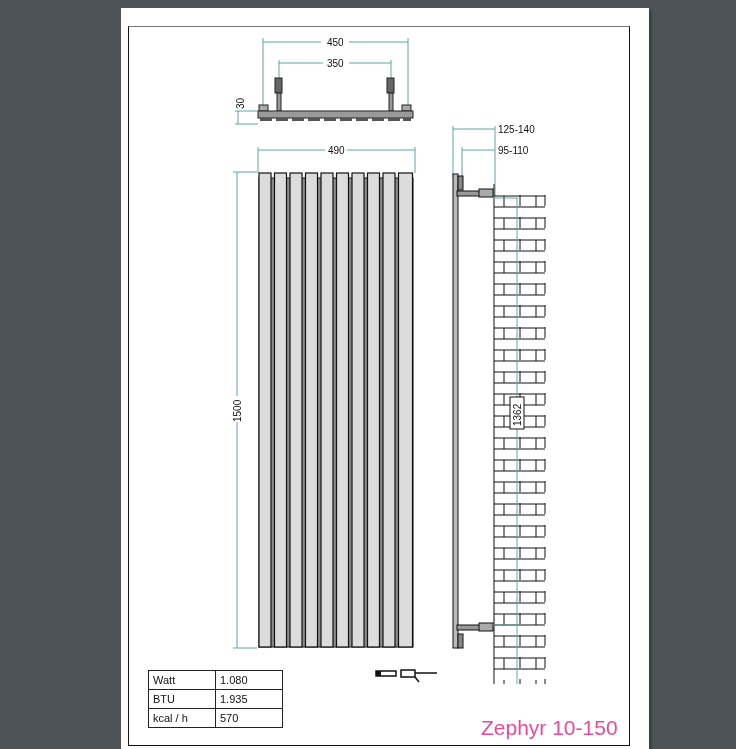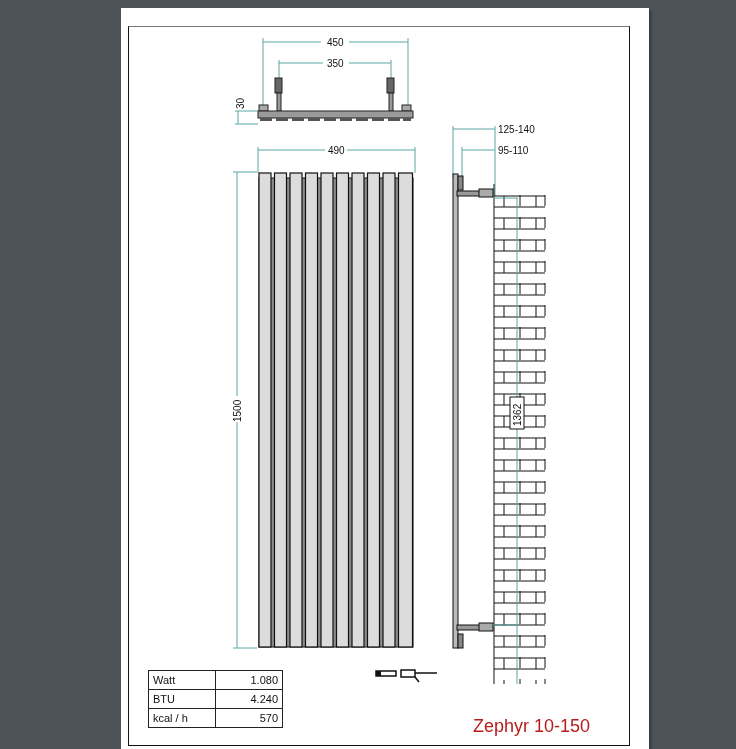--- a/index.html
+++ b/index.html
@@ -4,22 +4,22 @@
 <style>
   html, body { margin: 0; padding: 0; }
   body { width: 736px; height: 749px; background: #4e5357; position: relative; overflow: hidden; font-family: "Liberation Sans", sans-serif; }
   .page { position: absolute; left: 121px; top: 8px; width: 528px; height: 745px; background: #ffffff; box-shadow: 2px 2px 3px rgba(0,0,0,0.35); }
   .frame { position: absolute; left: 7px; top: 18px; width: 502px; height: 720px; border: 1.5px solid #111; border-top-color: #777; box-sizing: border-box; }
   svg.drawing { position: absolute; left: 0; top: 0; }
   .dim { font-family: "Liberation Sans", sans-serif; font-size: 10px; fill: #111; }
   .spec-table { position: absolute; left: 27px; top: 662px; border-collapse: collapse; font-size: 11px; color: #111; }
   .spec-table td { border: 1px solid #222; height: 18px; padding: 0 4px; }
   .spec-table td.k { width: 58px; margin-left: 24px; }
-  .spec-table td.v { width: 58px; text-align: right; }
-  .model-title { position: absolute; left: 352px; top: 708px; font-size: 18px; color: #b91c1c; }
+  .spec-table td.v { width: 58px; text-align: left; }
+  .model-title { position: absolute; left: 360px; top: 708px; font-size: 21px; color: #ec4899; }
 </style>
 </head>
 <body>
 
 <div class="page">
   <div class="frame"></div>
 
   <svg class="drawing" width="528" height="745">
 
     <g stroke-width="1">
@@ -187,21 +187,21 @@
   </svg>
 
   <table class="spec-table">
     <tbody>
         <tr>
       <td class="k">Watt</td>
       <td class="v">1.080</td>
     </tr>
     <tr>
       <td class="k">BTU</td>
-      <td class="v">4.240</td>
+      <td class="v">1.935</td>
     </tr>
     <tr>
       <td class="k">kcal / h</td>
       <td class="v">570</td>
     </tr>
   </tbody>
     </table>
 
   <div class="model-title">Zephyr 10-150</div>
 </div>

